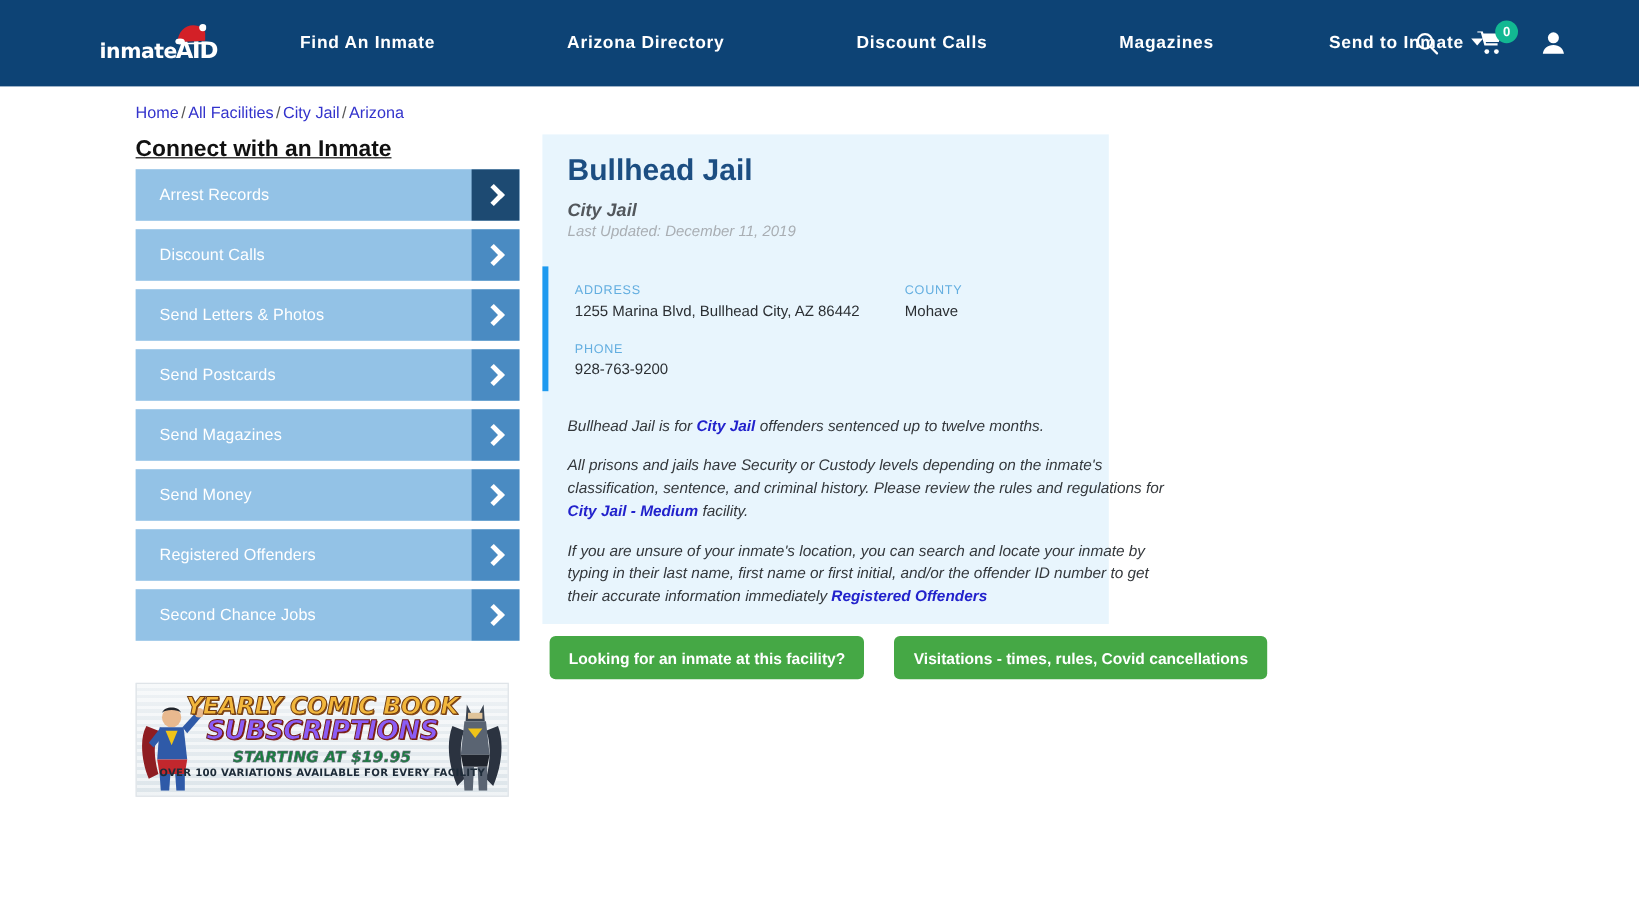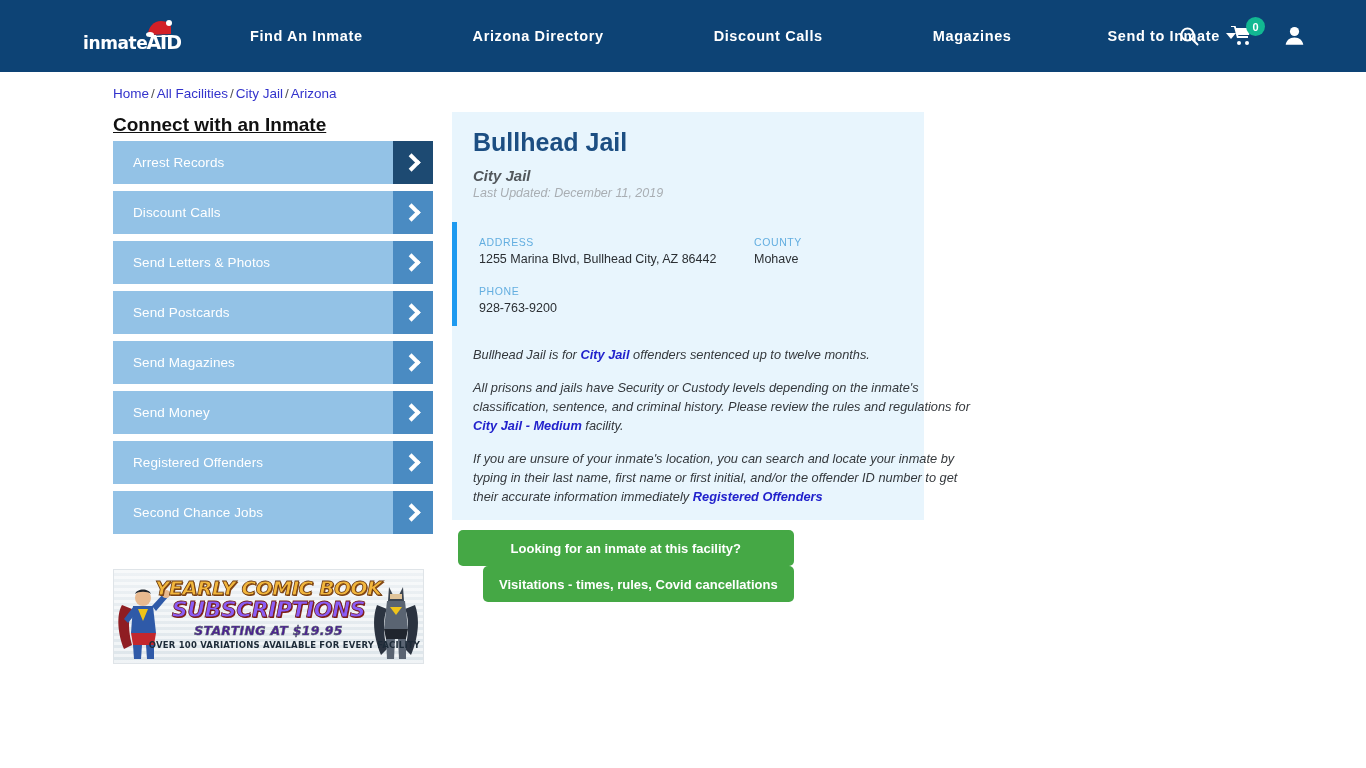--- a/index.html
+++ b/index.html
@@ -149,26 +149,26 @@
     letter-spacing: -0.5px;
     color: #8b5cf6;
     -webkit-text-stroke: 0.8px #6e1a12;
     text-shadow: 1px 1px 0 #8a2418;
   }
   .b-line3 {
     position: absolute; top: 53px; left: 0; width: 100%;
     text-align: center;
     font-family: "DejaVu Sans", sans-serif;
     font-size: 12.5px; font-weight: bold; font-style: italic;
-    color: #4c1d95;
+    color: #15803d;
     -webkit-text-stroke: 0.6px #5b6670;
     letter-spacing: 0.3px;
   }
   .b-line4 {
-    position: absolute; top: 70px; left: 16px; width: 100%;
+    position: absolute; top: 70px; left: 0; width: 100%;
     text-align: center;
     font-family: "DejaVu Sans", sans-serif;
     font-size: 8.5px; font-weight: bold;
     color: #1d2b38; letter-spacing: 0.2px;
   }
   .hero-left {
     position: absolute; left: 2px; bottom: 4px; width: 54px; height: 74px;
   }
   .hero-right {
     position: absolute; right: 4px; bottom: 4px; width: 46px; height: 76px;
@@ -220,21 +220,21 @@
   .body-text p {
     margin: 0 0 14px 0;
     font-size: 12.8px; font-style: italic; color: #34383c;
     line-height: 19px;
   }
   .body-text a {
     color: #2222cc; font-weight: bold; text-decoration: none;
   }
 
   
-  .btn-row { position: absolute; left: 458px; top: 530px; display: flex; flex-direction: column; }
+  .btn-row { position: absolute; left: 458px; top: 530px; display: flex; }
   .gbtn {
     background: #45a845; color: #ffffff;
     font-size: 13px; font-weight: bold;
     border: none; border-radius: 5px;
     height: 36px; padding: 0 16px;
     display: flex; align-items: center; justify-content: center;
     cursor: pointer; white-space: nowrap;
     font-family: "Liberation Sans", sans-serif;
   }
   .gbtn.b2 { margin-left: 25px; }

